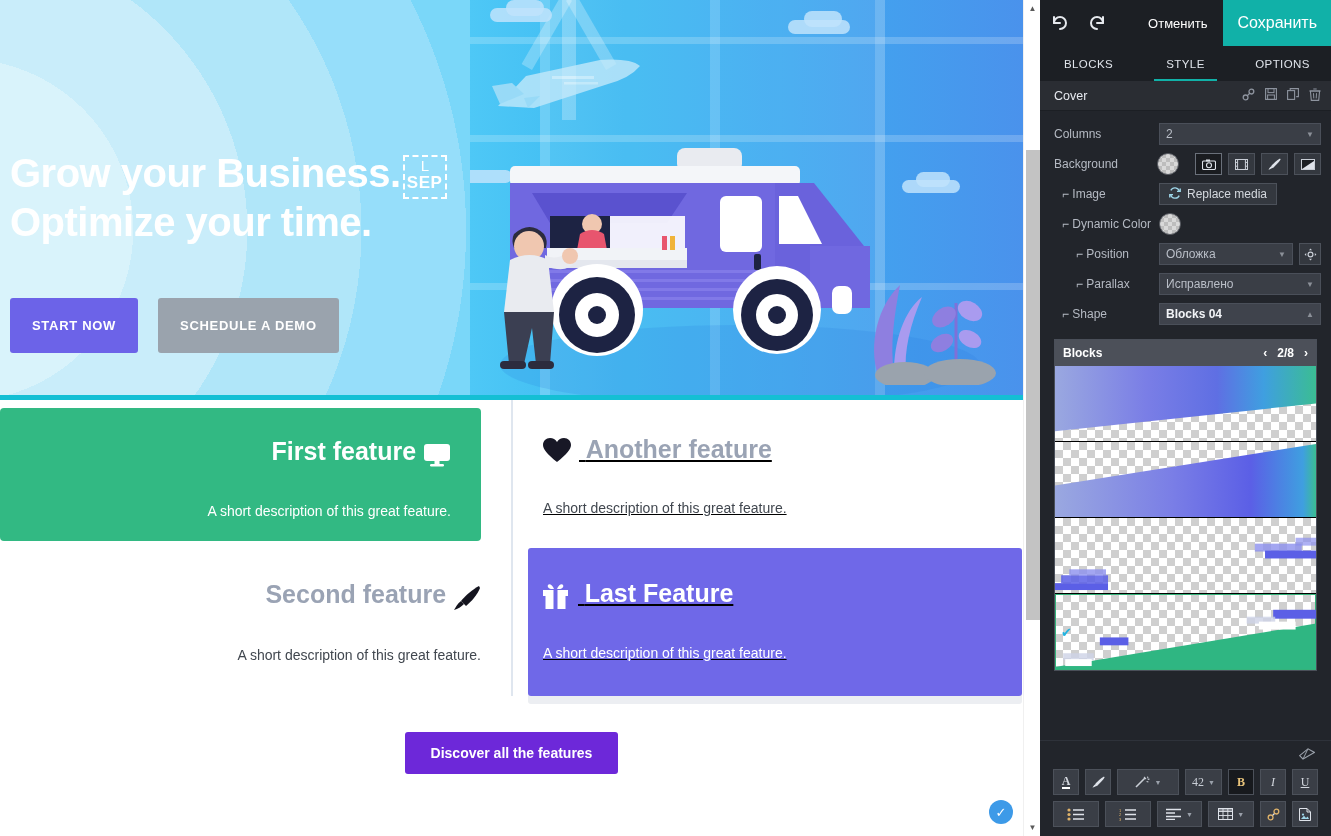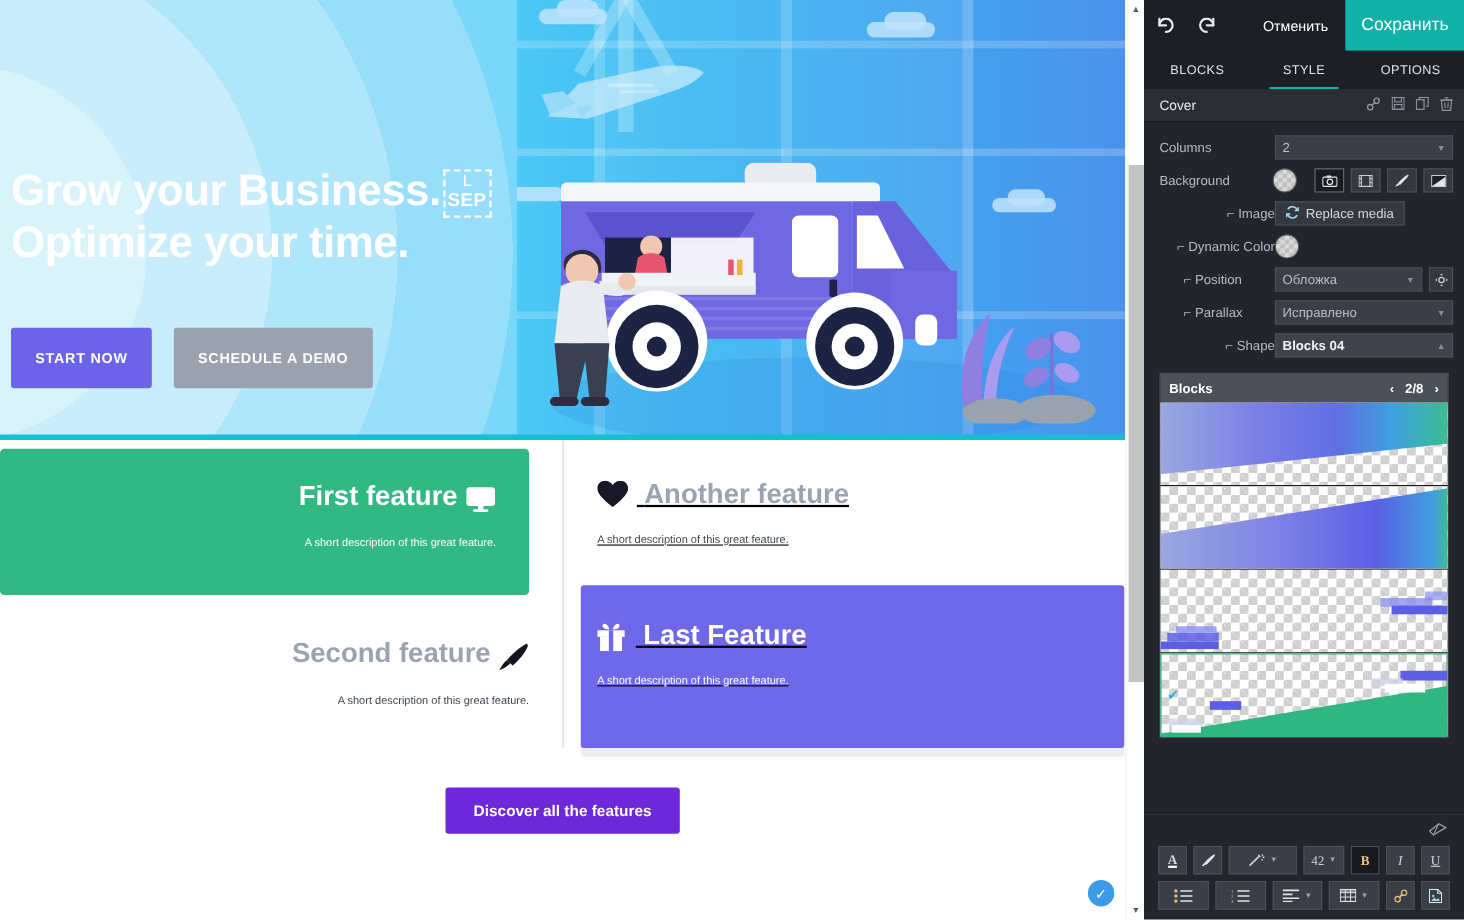--- a/index.html
+++ b/index.html
@@ -127,21 +127,21 @@
     background:#6f68e8; color:#fff; border-radius:3px;
     margin:0 0 0 15px; height:148px;
     box-shadow:0 8px 0 0 #eceef2;
     padding:30px 30px 26px 15px;
   }
   .feat-title {
     font-size:25px; font-weight:700; line-height:30px;
     font-family:"Liberation Sans", sans-serif;
   }
   .feat-title.grey { color:#9aa3b4; }
-  .feat-desc { font-size:10px; line-height:20px; margin-top:18px; }
+  .feat-desc { font-size:14px; line-height:20px; margin-top:34px; }
   .feat-desc.dark { color:#41474f; }
   .ficon { font-size:24px; line-height:1; vertical-align:-2px; }
 
   .discover-wrap { text-align:center; padding:36px 0 30px; }
   .btn-discover {
     background:#6d28d9; color:#fff; border:none; cursor:pointer;
     font-size:14px; font-weight:700; padding:13px 26px; border-radius:3px;
     font-family:"Liberation Sans", sans-serif;
   }
 
@@ -205,21 +205,21 @@
     height:30px; background:#2a2d33; display:flex; align-items:center;
     padding:0 10px 0 14px; border-bottom:1px solid #1c1f24;
   }
   .p-header-title { flex:1; font-size:12.5px; color:#e7eaf0; }
   .p-header-icons { display:flex; gap:10px; color:#8e949f; font-size:12px; }
   .p-header-icons span { cursor:pointer; }
 
   .p-rows { padding:8px 10px 4px 14px; }
   .p-row { display:flex; align-items:center; height:30px; }
   .p-label { width:105px; font-size:12px; color:#b5bac3; }
-  .p-label.ind1 { padding-left:8px;text-align:right; }
+  .p-label.ind1 { padding-left:8px; }
   .p-label.ind2 { padding-left:22px; }
   .p-ctrl { flex:1; display:flex; align-items:center; gap:6px; }
 
   .p-select {
     flex:1; height:22px; background:#3a3e46; border:1px solid #4a4f59;
     display:flex; align-items:center; padding:0 6px;
     font-size:12px; color:#b9bec7; cursor:pointer; position:relative;
   }
   .p-select.strong { color:#f2f4f7; font-weight:700; background:#3f434c; }
   .p-select .caret { margin-left:auto; font-size:8px; color:#8b9098; }

